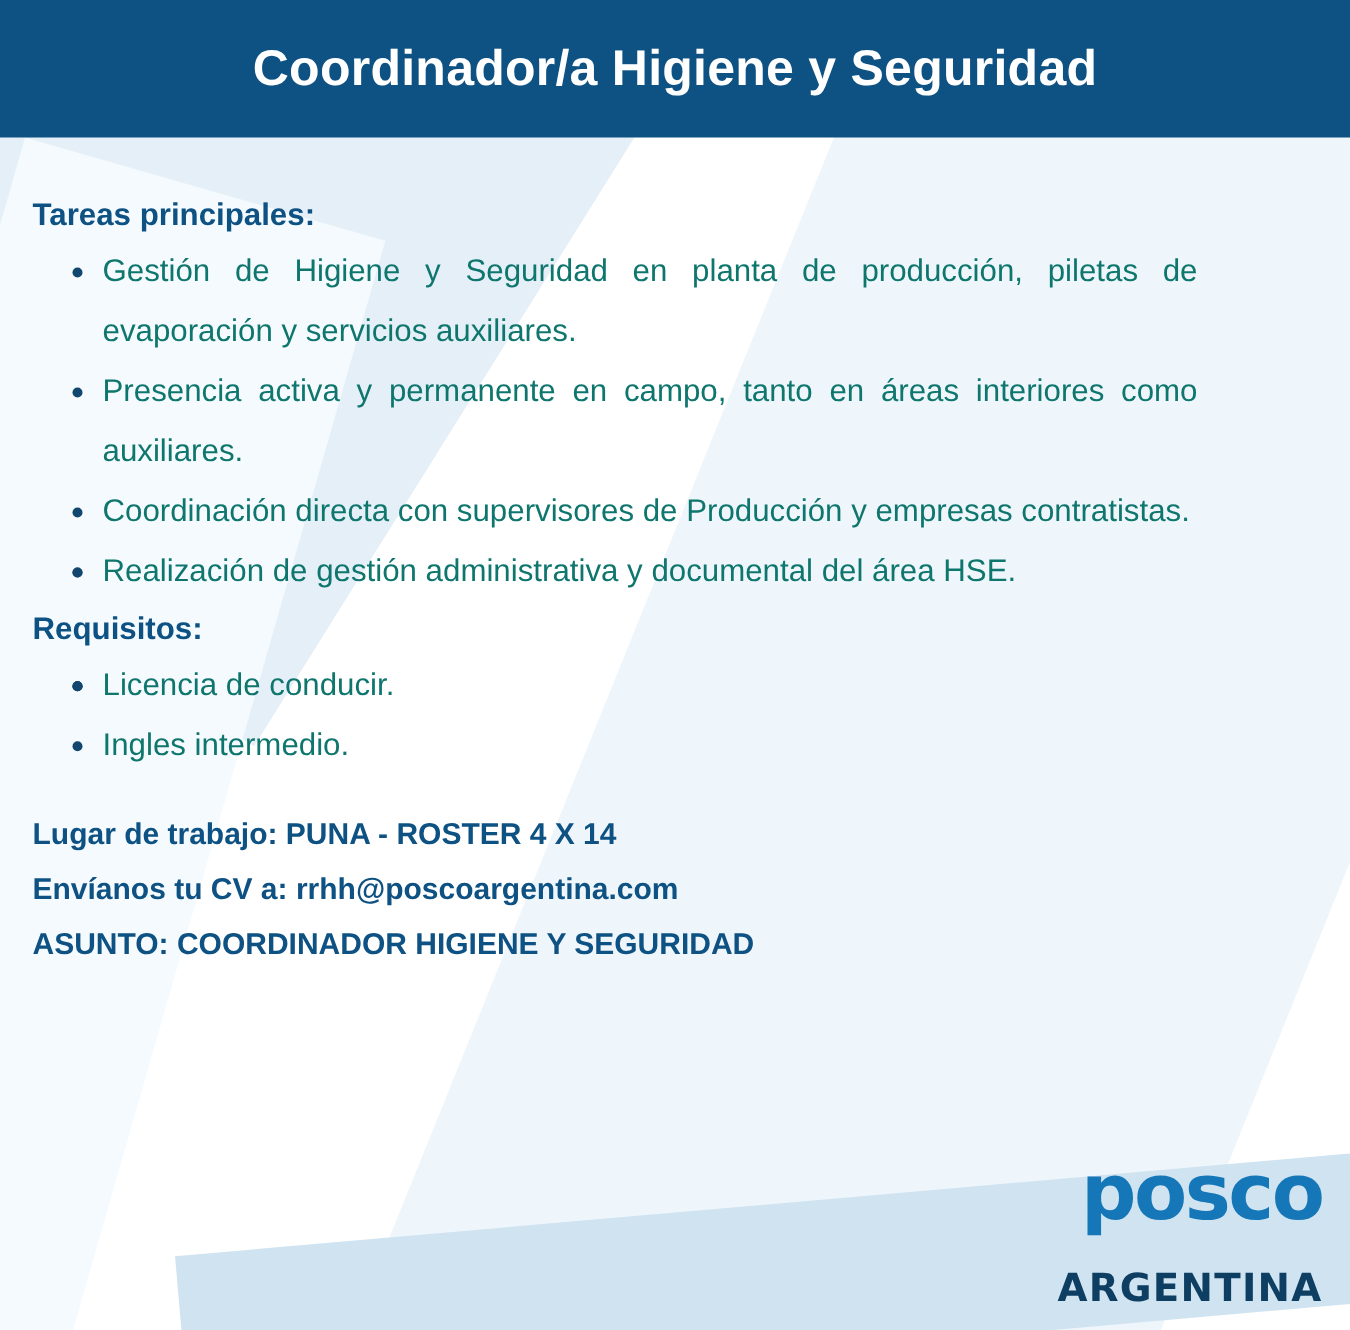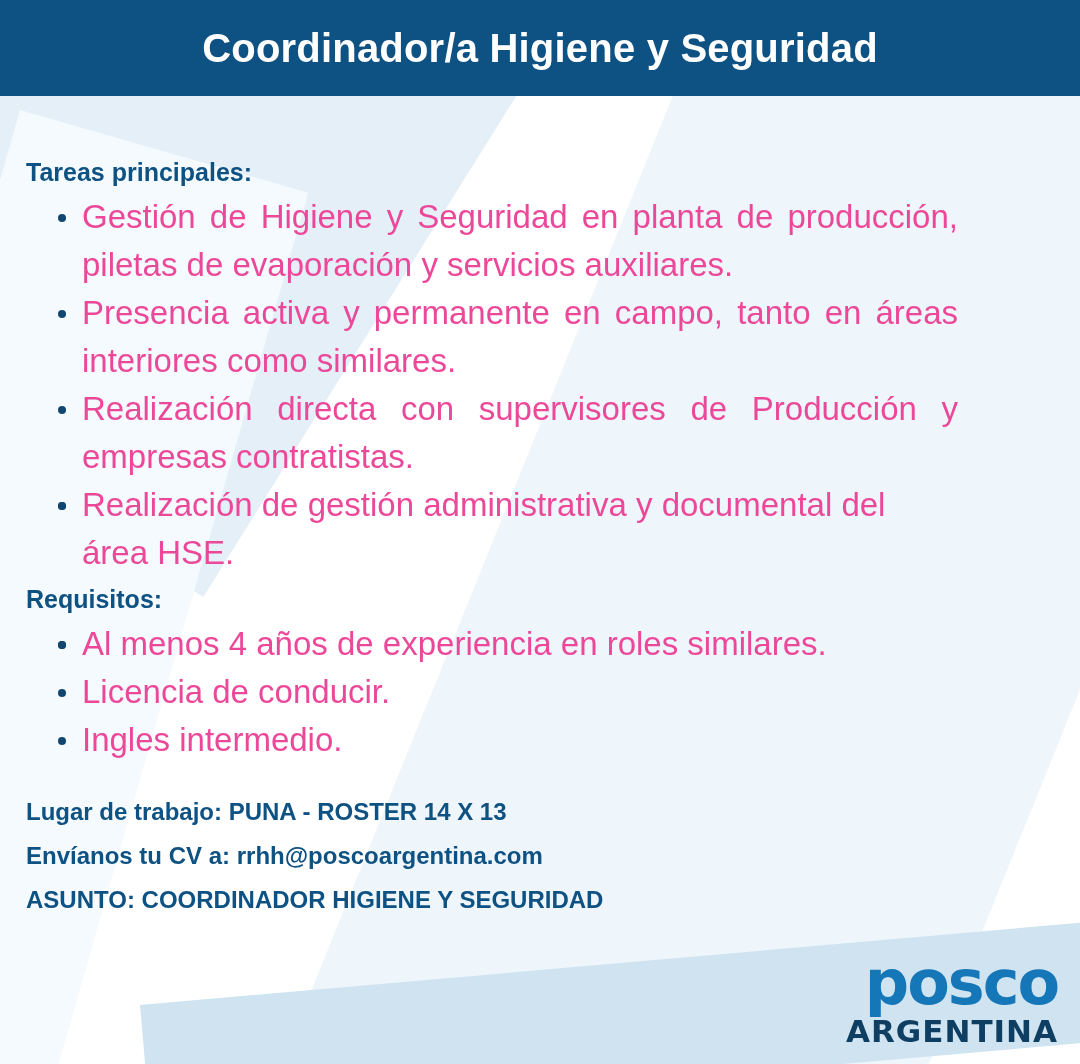--- a/index.html
+++ b/index.html
@@ -69,21 +69,21 @@
     top: 110px;
     transform: rotate(16deg);
     transform-origin: top left;
   }
 
   .header {
     position: absolute;
     left: 0;
     top: 0;
     width: 1080px;
-    height: 96px;
+    height: 110px;
     background: #0e5183;
     z-index: 5;
     display: flex;
     align-items: center;
     justify-content: center;
   }
   .header-title {
     color: #ffffff;
     font-size: 40px;
     font-weight: bold;
@@ -112,22 +112,22 @@
     margin-top: 8px;
   }
 
   ul.bullets {
     list-style: none;
     margin: 0 0 0 0;
     padding: 0;
   }
   ul.bullets li {
     position: relative;
-    color: #ec4899;
-    font-size: 33px;
+    color: #0f766e;
+    font-size: 25px;
     line-height: 48px;
     padding-left: 56px;
     margin: 0;
   }
   ul.bullets li .dot {
     position: absolute;
     left: 32px;
     top: 21px;
     width: 8px;
     height: 8px;
@@ -166,20 +166,21 @@
     font-family: "DejaVu Sans", sans-serif;
     margin-top: 20px;
   }
   .logo-sub {
     color: #0e3f63;
     font-size: 31px;
     font-weight: bold;
     letter-spacing: 1px;
     line-height: 38px;
     font-family: "DejaVu Sans", sans-serif;
+    margin-top: 29px;
   }
 </style>
 </head>
 <body>
 
 <div class="poster">
 
   <div class="bg-shape band1"></div>
   <div class="bg-shape band2"></div>
   <div class="bg-shape band5"></div>
@@ -193,56 +194,55 @@
   <div class="content">
 
     <div class="section-title">Tareas principales:</div>
     <ul class="bullets">
       <li class="justify">
         <span class="dot"></span>
         <span class="txt">Gestión de Higiene y Seguridad en planta de producción, piletas de evaporación y servicios auxiliares.</span>
       </li>
       <li class="justify">
         <span class="dot"></span>
-        <span class="txt">Presencia activa y permanente en campo, tanto en áreas interiores como similares.</span>
+        <span class="txt">Presencia activa y permanente en campo, tanto en áreas interiores como auxiliares.</span>
       </li>
       <li class="justify">
         <span class="dot"></span>
-        <span class="txt">Realización directa con supervisores de Producción y empresas contratistas.</span>
+        <span class="txt">Coordinación directa con supervisores de Producción y empresas contratistas.</span>
       </li>
       <li>
         <span class="dot"></span>
       </li>
       <li>
         <span class="dot"></span>
         <span class="txt">Realización de gestión administrativa y documental del área HSE.</span>
       </li>
     </ul>
 
     <div class="section-title second">Requisitos:</div>
     <ul class="bullets">
       <li>
         <span class="dot"></span>
       </li>
       <li>
         <span class="dot"></span>
-        <span class="txt">Al menos 4 años de experiencia en roles similares.</span>
       </li>
       <li>
         <span class="dot"></span>
         <span class="txt">Licencia de conducir.</span>
       </li>
       <li>
         <span class="dot"></span>
         <span class="txt">Ingles intermedio.</span>
       </li>
     </ul>
 
     <div class="footer-lines">
-      <div class="footer-line">Lugar de trabajo: PUNA - ROSTER 14 X 13</div>
+      <div class="footer-line">Lugar de trabajo: PUNA - ROSTER 4 X 14</div>
       <div class="footer-line">Envíanos tu CV a: rrhh@poscoargentina.com</div>
       <div class="footer-line">ASUNTO: COORDINADOR HIGIENE Y SEGURIDAD</div>
     </div>
 
   </div>
 
   <div class="logo">
     <div class="logo-word">posco</div>
     <div class="logo-sub">ARGENTINA</div>
   </div>

